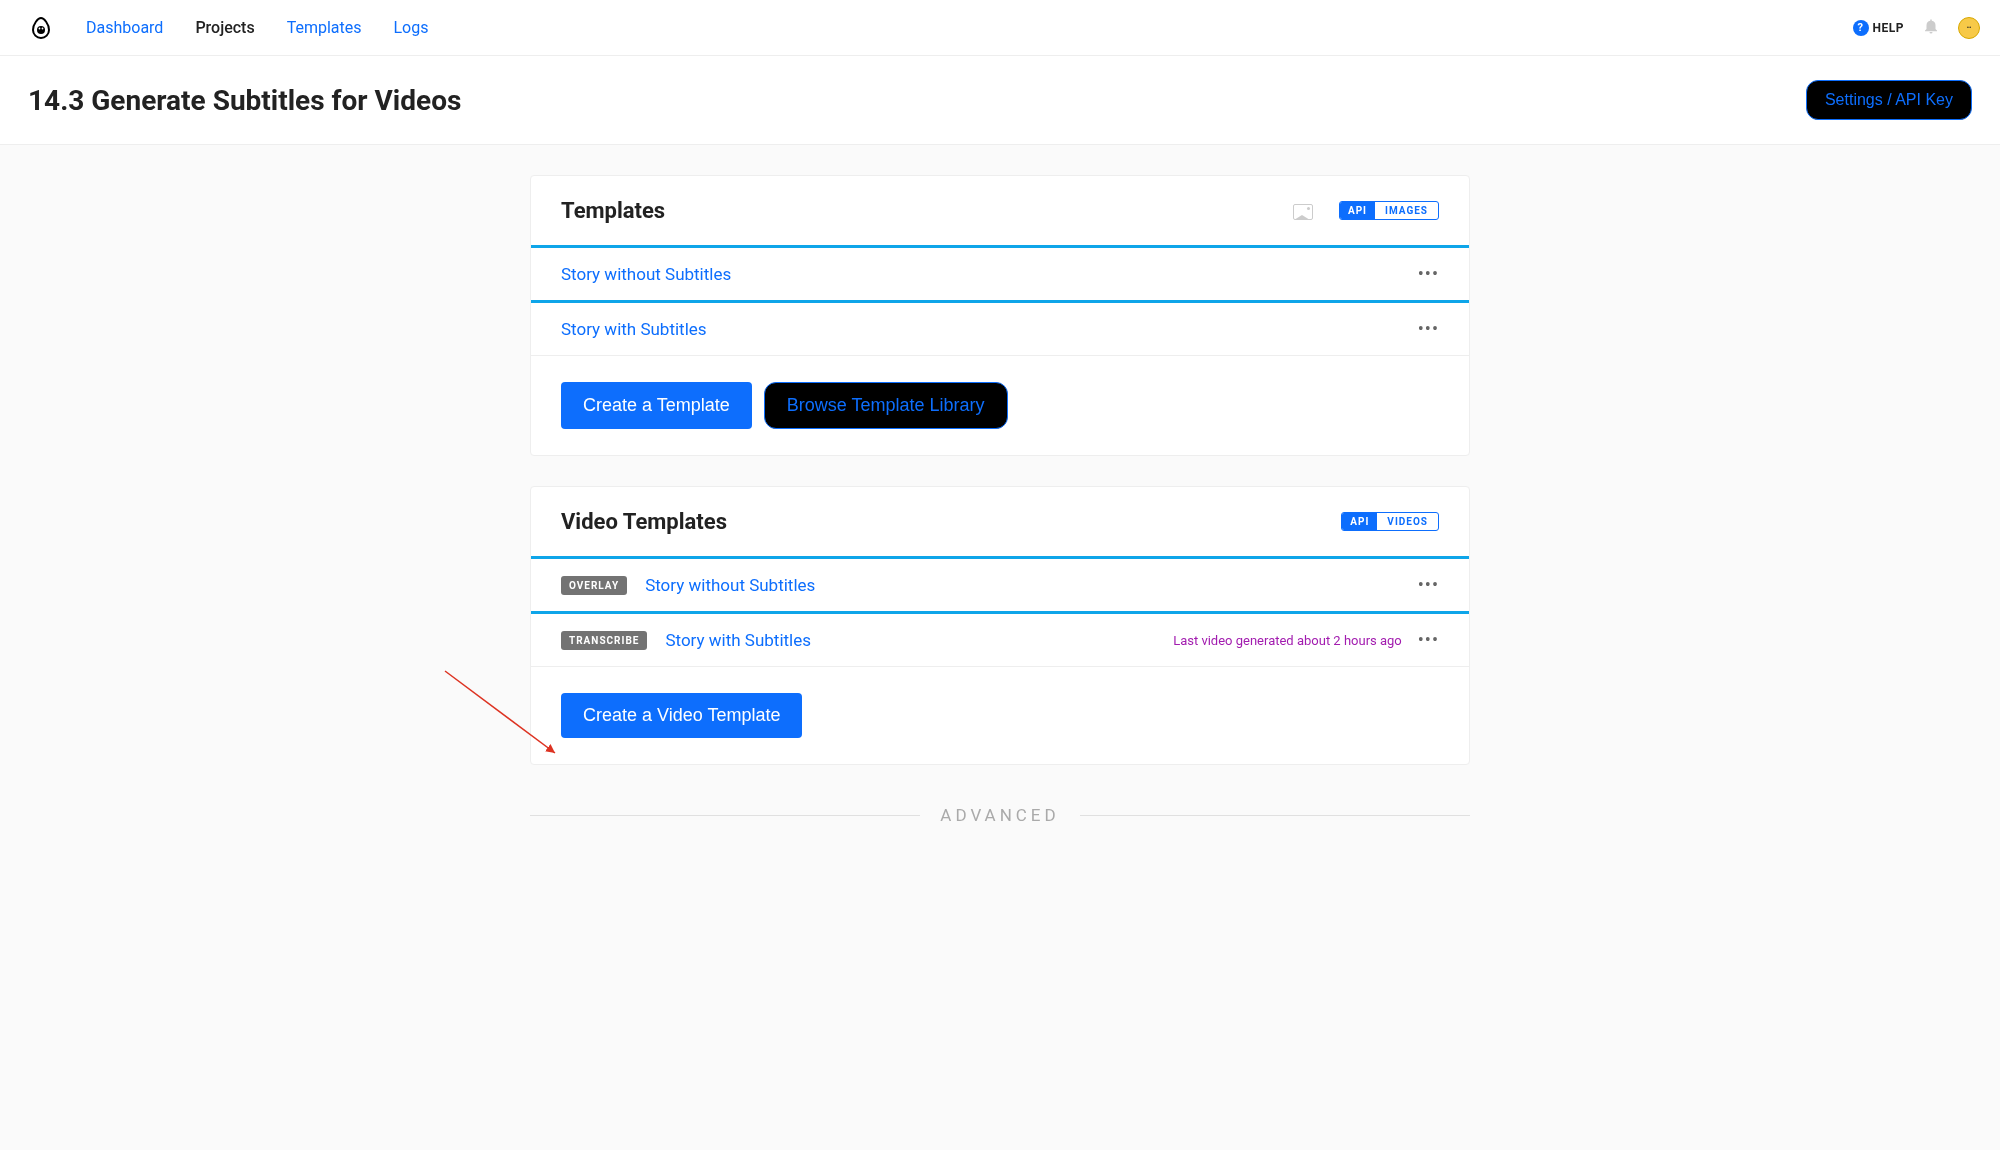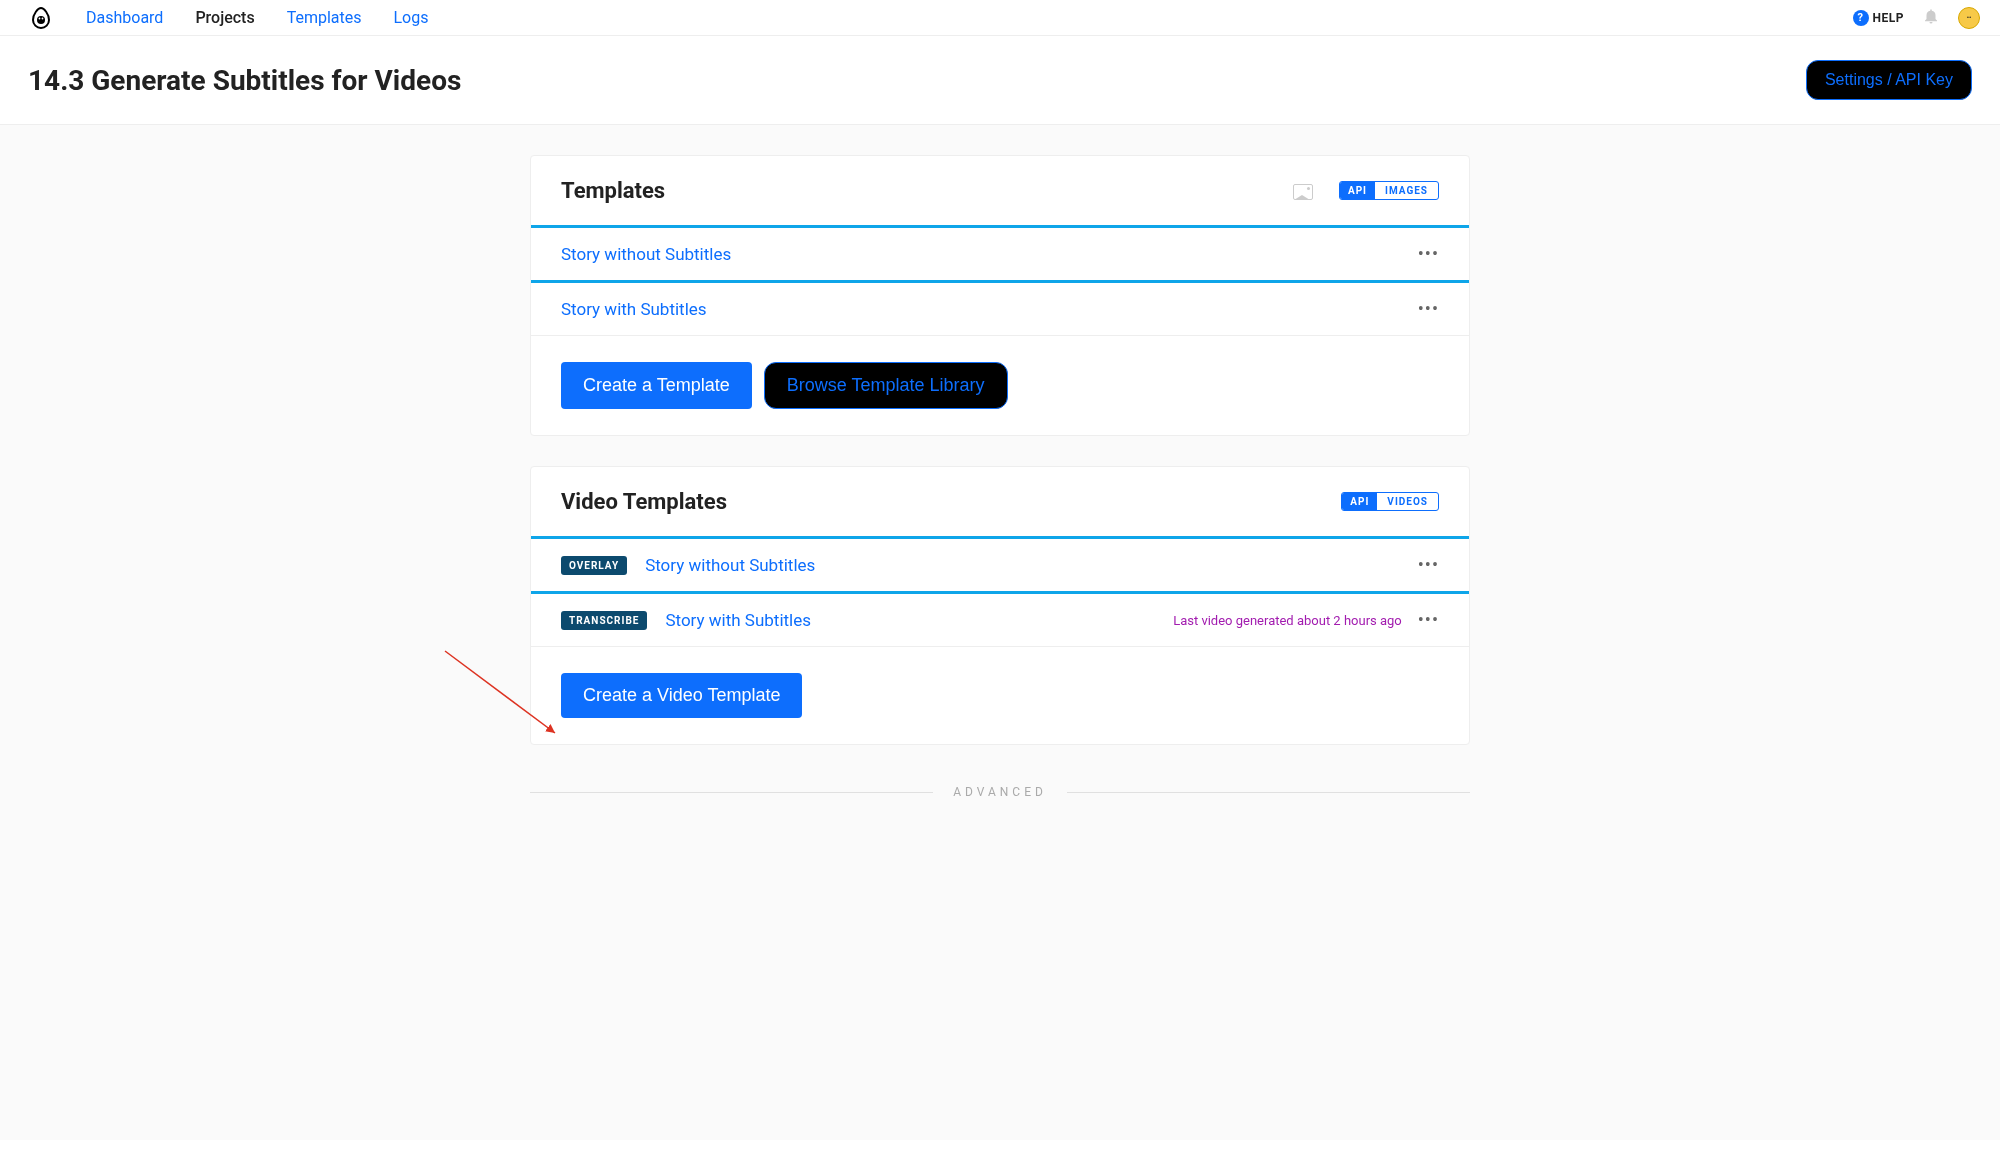--- a/index.html
+++ b/index.html
@@ -1,17 +1,17 @@
 <!DOCTYPE html>
 <html><head>
 <meta charset="utf-8">
 <style>
   * { box-sizing: border-box; margin: 0; padding: 0; }
   body { font-family: -apple-system, BlinkMacSystemFont, "Segoe UI", Roboto, Helvetica, Arial, sans-serif; background: #fff; color: #222; }
-  .topbar { display: flex; align-items: center; justify-content: space-between; height: 36px; padding: 0 20px 0 28px; border-bottom: 1px solid #eee; }
+  .topbar { display: flex; align-items: center; justify-content: space-between; height: 56px; padding: 0 20px 0 28px; border-bottom: 1px solid #eee; }
   .nav-left { display: flex; align-items: center; gap: 32px; }
   .logo { width: 26px; height: 26px; display: flex; align-items: center; justify-content: center; }
   .nav-links { display: flex; gap: 32px; }
   .nav-link { font-size: 16px; color: #0d6efd; cursor: pointer; }
   .nav-link.active { color: #222; font-weight: 500; }
   .nav-right { display: flex; align-items: center; gap: 18px; }
   .help { display: flex; align-items: center; gap: 4px; font-weight: 700; font-size: 12px; letter-spacing: 0.5px; cursor: pointer; }
   .help-icon { width: 16px; height: 16px; border-radius: 50%; background: #0d6efd; color: #fff; display: inline-flex; align-items: center; justify-content: center; font-size: 11px; font-weight: 700; }
   .bell-icon svg { fill: #ccc; }
   .avatar-face { width: 22px; height: 22px; border-radius: 50%; background: #f7c948; border: 1px solid #d8a800; display:flex;align-items:center;justify-content:center;font-size:7px;}
@@ -34,29 +34,29 @@
   .img-icon::after { content: ""; position: absolute; left: -2px; bottom: -6px; width: 0; height: 0; border: 10px solid transparent; border-bottom-color: #ccc; transform: scaleX(1.6); }
   .pillset { display: inline-flex; border: 1px solid #0d6efd; border-radius: 3px; overflow: hidden; font-size: 10px; font-weight: 700; letter-spacing: 1px; }
   .pill-l { background: #0d6efd; color: #fff; padding: 3px 8px; }
   .pill-r { color: #0d6efd; padding: 3px 10px; }
 
   .row { display: flex; align-items: center; justify-content: space-between; padding: 16px 30px; border-top: 3px solid #0ea5e9; }
   .row-left { display: flex; align-items: center; gap: 18px; }
   .row-link { color: #0d6efd; font-size: 17px; cursor: pointer; }
   .more { color: #666; font-size: 18px; letter-spacing: 1px; cursor: pointer; line-height: 1; }
   .badge { font-size: 10px; font-weight: 700; letter-spacing: 1px; padding: 4px 8px; border-radius: 3px; }
-  .badge.green { background: #0c4a6e; color: #fff; }
+  .badge.green { background: #737373; color: #fff; }
   .meta { color: #a21caf; font-size: 13px; margin-right: 16px; }
   .row-right { display: flex; align-items: center; }
 
   .panel-actions { padding: 26px 30px; border-top: 1px solid #eee; display: flex; gap: 12px; }
 
   .advanced-wrap { margin-top: 40px; display: flex; align-items: center; gap: 20px; }
   .line { flex: 1; height: 1px; background: #e0e0e0; }
-  .advanced-label { color: #aaa; font-size: 12px; letter-spacing: 4px; }
+  .advanced-label { color: #aaa; font-size: 17px; letter-spacing: 4px; }
 
   .arrow { position: absolute; left: -90px; top: 486px; }
 </style>
 </head>
 <body>
 
 <div class="topbar">
   <div class="nav-left">
     <div class="logo">
       <svg viewBox="0 0 24 24" width="24" height="24">

